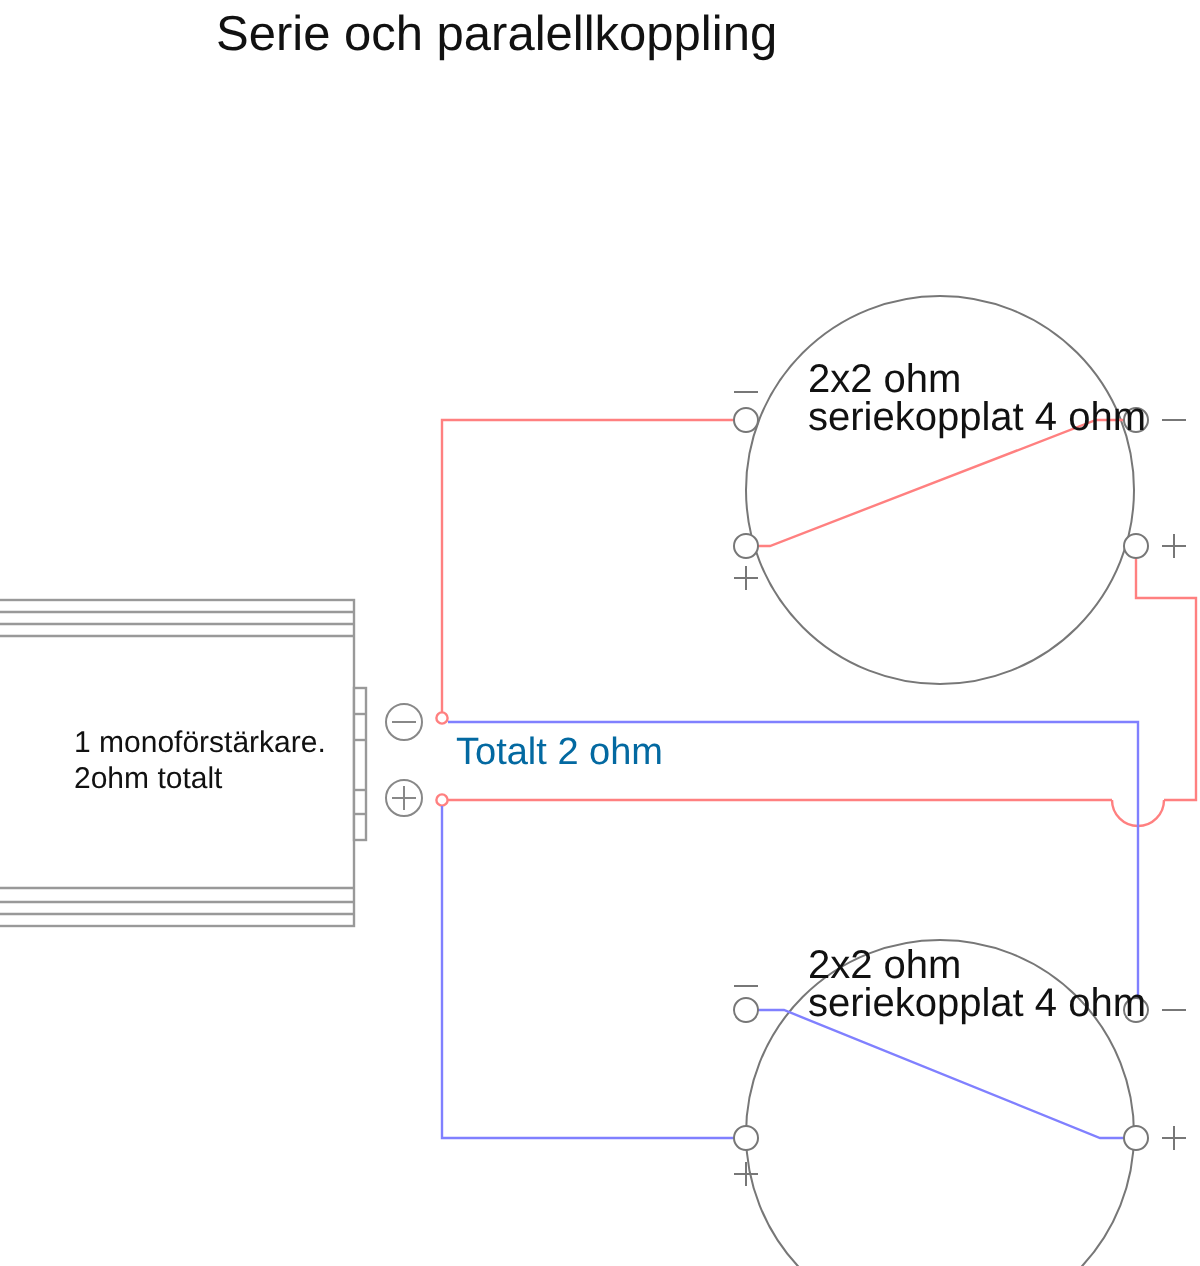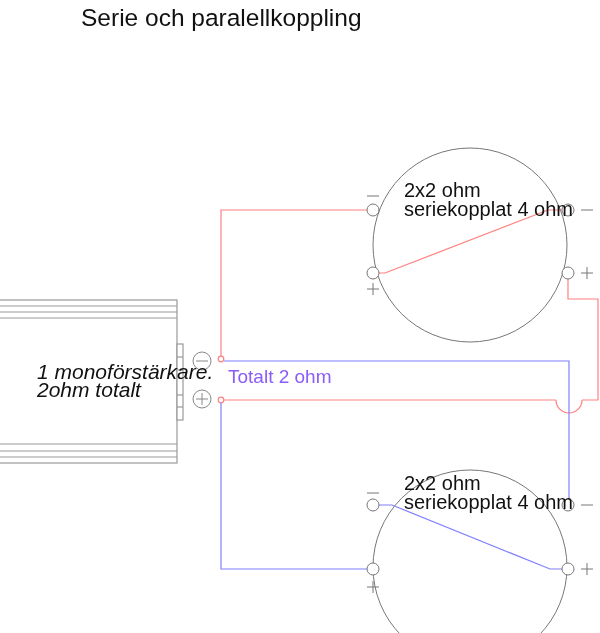--- a/index.html
+++ b/index.html
@@ -1,22 +1,22 @@
 <!DOCTYPE html>
 <html><head>
   <meta charset="utf-8">
   <style>
     html, body { margin: 0; padding: 0; background: #ffffff; }
     body { width: 600px; height: 633px; position: relative; overflow: hidden;
            font-family: "Liberation Sans", "DejaVu Sans", sans-serif; }
     #diagram { position: absolute; left: 0; top: 0; }
-    .title { position: absolute; left: 81px; top: 4px; font-size: 24.5px; line-height: 27px; color: #111; }
+    .title { position: absolute; left: 108px; top: 4px; font-size: 24.5px; line-height: 27px; color: #111; }
     .title div { white-space: nowrap; }
-    .amp-label { position: absolute; left: 37px; top: 363px; font-size: 21px; line-height: 18px; color: #111; white-space: nowrap; font-style: italic; }
-    .total-label { position: absolute; left: 228px; top: 366px; font-size: 19px; color: #8b5cf6; white-space: nowrap; }
+    .amp-label { position: absolute; left: 37px; top: 363px; font-size: 15px; line-height: 18px; color: #111; white-space: nowrap; }
+    .total-label { position: absolute; left: 228px; top: 366px; font-size: 19px; color: #0369a1; white-space: nowrap; }
     .spk-label { position: absolute; font-size: 20px; line-height: 19px; color: #111; white-space: nowrap; }
     .spk-top { left: 404px; top: 181px; }
     .spk-bot { left: 404px; top: 474px; }
   </style>
 </head>
 <body>
 
 <svg id="diagram" width="600" height="633" viewBox="0 0 600 633" xmlns="http://www.w3.org/2000/svg">
 
   <g stroke="#999" fill="none" stroke-width="1.2">

